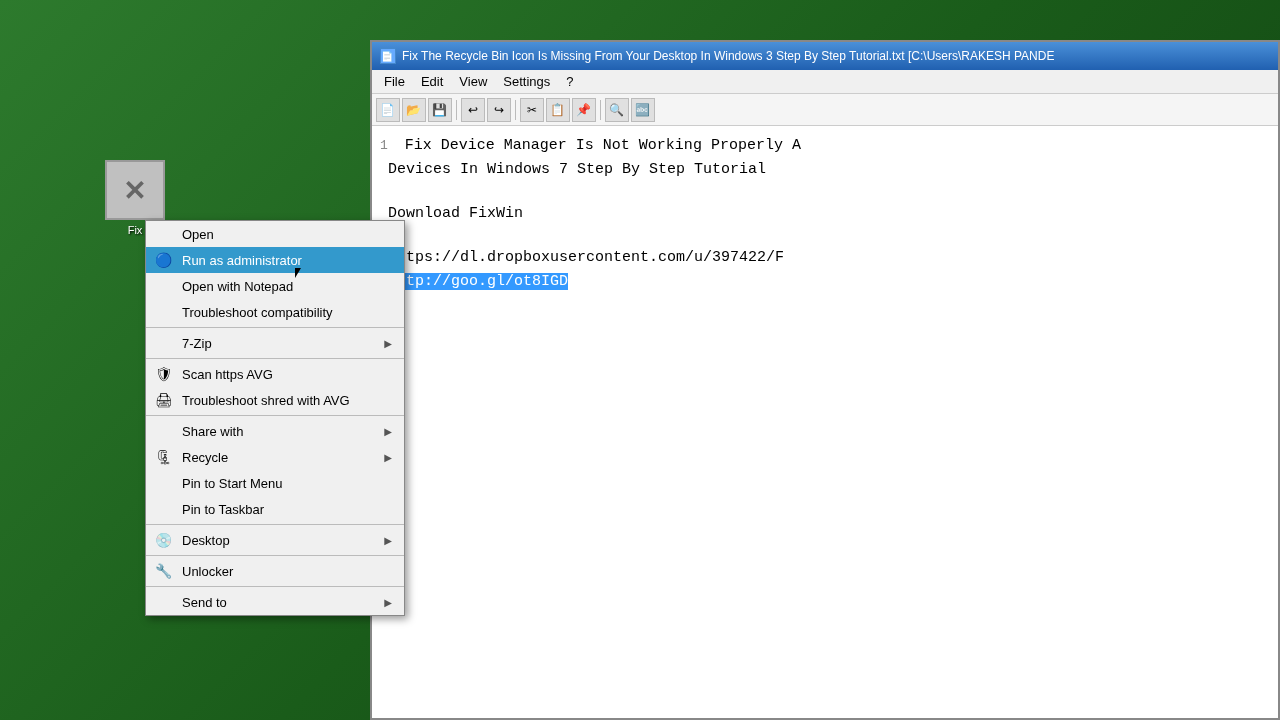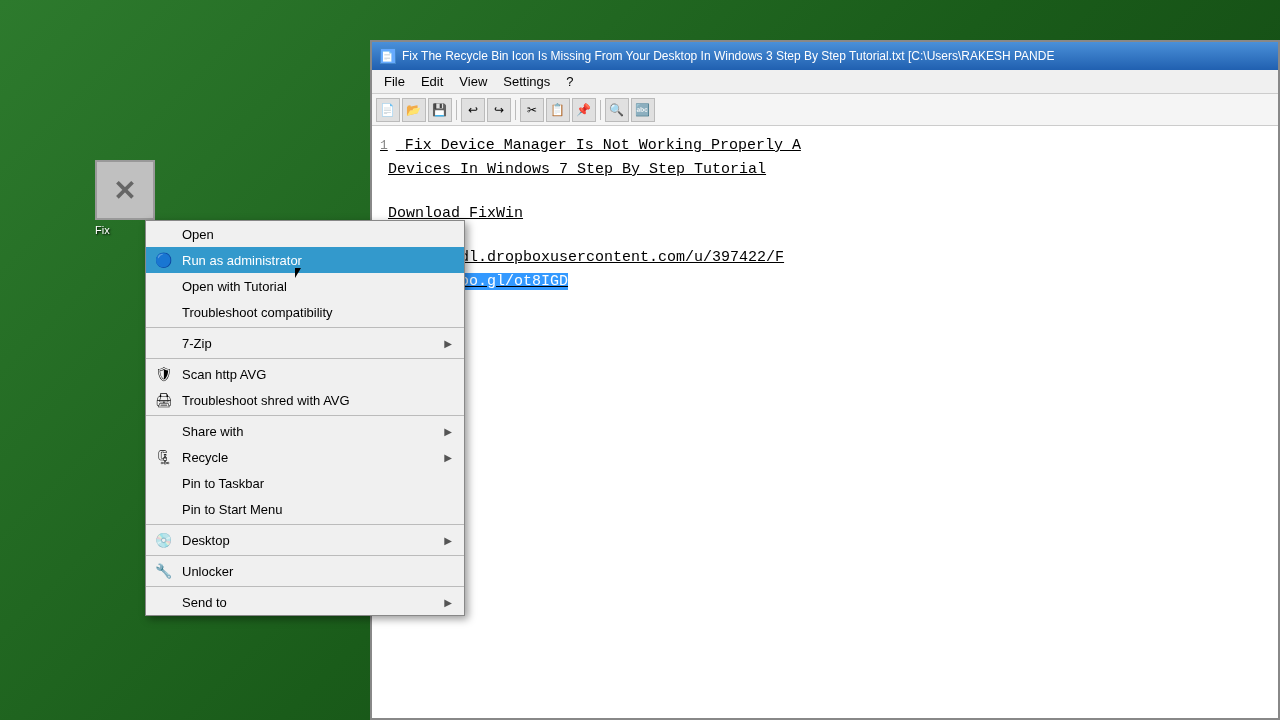--- a/index.html
+++ b/index.html
@@ -20,21 +20,21 @@
       position: relative;
     }
 
     
     .desktop-icon {
       position: absolute;
       top: 160px;
       left: 95px;
       display: flex;
       flex-direction: column;
-      align-items: flex-start;
+      align-items: center;
       width: 80px;
     }
     .desktop-icon-img {
       width: 60px;
       height: 60px;
       background: #c0c0c0;
       display: flex;
       align-items: center;
       justify-content: center;
       position: relative;
@@ -135,21 +135,20 @@
       height: 20px;
       background: #bbb;
       margin: 0 2px;
     }
 
     .window-content {
       flex: 1;
       overflow: hidden;
       position: relative;
       background: white;
-      text-decoration: underline;
     }
     .notepad-text {
       font-family: 'Courier New', monospace;
       font-size: 15px;
       padding: 8px;
       line-height: 1.6;
       color: #000;
     }
     .notepad-line-num {
       color: #888;
@@ -160,21 +159,21 @@
     .notepad-selected {
       background: #3399ff;
       color: white;
     }
 
     
     .context-menu {
       position: absolute;
       top: 220px;
       left: 145px;
-      width: 320px;
+      width: 260px;
       background: #f0f0f0;
       border: 1px solid #888;
       box-shadow: 3px 3px 8px rgba(0,0,0,0.4);
       z-index: 1000;
       font-size: 13px;
     }
 
     .ctx-item {
       display: flex;
       align-items: center;
@@ -297,54 +296,54 @@
 
   <div class="context-menu" id="context-menu">
   <div class="ctx-item">
         <span>Open</span>
       </div>
       <div class="ctx-item highlighted">
         <span class="ctx-item-icon">🔵</span>
         <span>Run as administrator</span>
       </div>
       <div class="ctx-item">
-        <span>Open with Tutorial</span>
+        <span>Open with Notepad</span>
       </div>
       <div class="ctx-item">
         <span>Troubleshoot compatibility</span>
       </div>
       <div class="ctx-separator"></div>
       <div class="ctx-item">
         <span>7-Zip</span>
         <span class="ctx-item-arrow">▶</span>
       </div>
       <div class="ctx-separator"></div>
       <div class="ctx-item">
         <span class="ctx-item-icon">🛡</span>
-        <span>Scan http AVG</span>
+        <span>Scan https AVG</span>
       </div>
       <div class="ctx-item">
         <span class="ctx-item-icon">🖨</span>
         <span>Troubleshoot shred with AVG</span>
       </div>
       <div class="ctx-separator"></div>
       <div class="ctx-item">
         <span>Share with</span>
         <span class="ctx-item-arrow">▶</span>
       </div>
       <div class="ctx-item">
         <span class="ctx-item-icon">🗜</span>
         <span>Recycle</span>
         <span class="ctx-item-arrow">▶</span>
       </div>
       <div class="ctx-item">
+        <span>Pin to Start Menu</span>
+      </div>
+      <div class="ctx-item">
         <span>Pin to Taskbar</span>
-      </div>
-      <div class="ctx-item">
-        <span>Pin to Start Menu</span>
       </div>
       <div class="ctx-separator"></div>
       <div class="ctx-item">
         <span class="ctx-item-icon">💿</span>
         <span>Desktop</span>
         <span class="ctx-item-arrow">▶</span>
       </div>
       <div class="ctx-separator"></div>
       <div class="ctx-item">
         <span class="ctx-item-icon">🔧</span>

